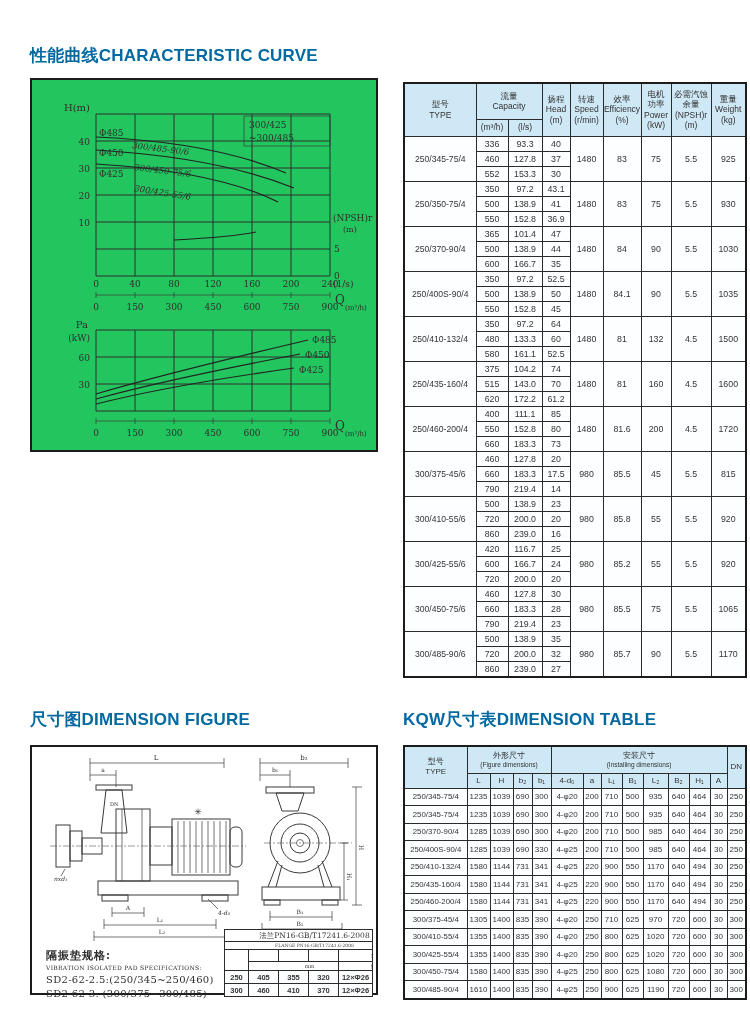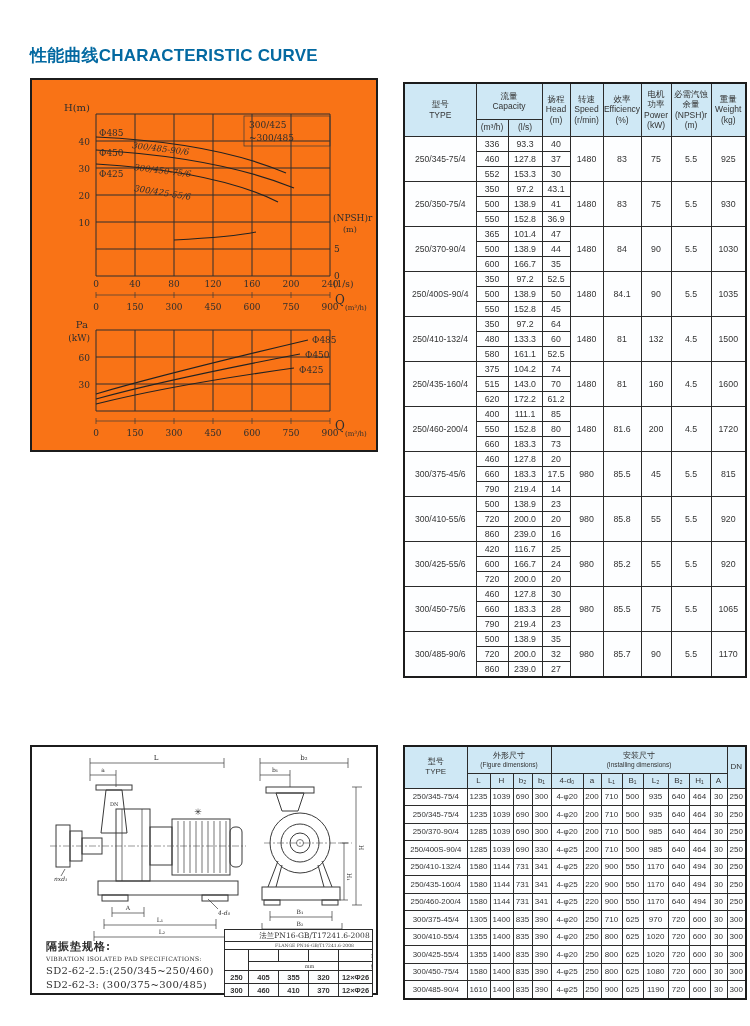--- a/index.html
+++ b/index.html
@@ -3,21 +3,21 @@
 <meta charset="utf-8">
 <style>
   html,body{margin:0;padding:0;}
   body{width:750px;height:1026px;position:relative;background:#ffffff;
        font-family:"Liberation Sans",sans-serif;color:#333;}
   .page{position:absolute;inset:0;}
   .sec-title{position:absolute;font-size:17px;font-weight:600;color:#0369a1;
              letter-spacing:0.2px;white-space:nowrap;}
   
   .chart-box{position:absolute;left:30px;top:78px;width:344px;height:370px;
-             border:2px solid #1c1c1c;background:#f97316;}
+             border:2px solid #1c1c1c;background:#22c55e;}
   .figure-box{position:absolute;left:30px;top:745px;width:344px;height:246px;
               border:2px solid #1c1c1c;background:#fff;}
   svg text{font-family:"DejaVu Serif",serif;fill:#2e2e2e;}
   .grid{stroke:#2e2e2e;stroke-width:1;fill:none;}
   .curve{stroke:#222;stroke-width:1.2;fill:none;}
   .thin{stroke:#3a3a3a;stroke-width:0.7;fill:none;}
   .dim{stroke:#3a3a3a;stroke-width:0.7;fill:none;}
   .draw{stroke:#3a3a3a;stroke-width:1;fill:none;}
   .cl{stroke:#555;stroke-width:0.6;stroke-dasharray:7 2 2 2;fill:none;}
   .tick-9 text{font-size:9px;text-anchor:middle;}
@@ -33,38 +33,40 @@
   .perf-table td.model{font-size:8.6px;}
   .kqw-table{position:absolute;left:403px;top:745px;width:342px;
              border:2px solid #1c1c1c;font-size:8px;}
   .kqw-table th{background:#cfe8f5;font-weight:normal;font-size:8px;line-height:1.25;}
   .kqw-table th .en{font-size:6.5px;}
   .kqw-table td{height:16.5px;font-size:8px;}
   .kqw-table td.model{font-size:7.8px;}
   
   .vib-block{position:absolute;left:14px;top:192px;width:172px;
              font-family:"DejaVu Serif",serif;color:#2e2e2e;}
-  .vib-cn{font-size:11px;font-weight:bold;letter-spacing:1px;}
+  .vib-cn{font-size:11px;font-weight:bold;letter-spacing:1px;margin-top:9px;}
   .vib-en{font-size:6px;letter-spacing:0.3px;margin-top:1px;}
   .vib-line{font-size:10px;margin-top:3px;letter-spacing:0.3px;white-space:nowrap;}
   .flange-table{position:absolute;left:192px;top:182px;width:148px;
                 border:1.5px solid #2b2b2b;font-family:"DejaVu Serif",serif;}
   .flange-table th{font-weight:normal;background:#fff;padding-left:32px;}
   .flange-title{font-size:7.5px;height:11px;}
   .flange-sub{font-size:4.5px;height:7px;color:#444;}
   .flange-h{font-size:7px;height:11px;}
   .flange-u{font-size:5px;height:8px;}
   .flange-table td{font-size:7.5px;height:12px;font-family:"Liberation Sans",sans-serif;font-weight:bold;}
 </style>
 </head>
 <body>
 
 <div class="page">
 
   <div class="sec-title" style="left:30px;top:44px;">性能曲线CHARACTERISTIC CURVE</div>
+  <div class="sec-title" style="left:30px;top:708px;">尺寸图DIMENSION FIGURE</div>
+  <div class="sec-title" style="left:403px;top:708px;">KQW尺寸表DIMENSION TABLE</div>
 
   <div class="chart-box">
     <svg width="344" height="370" viewBox="0 0 344 370">
 
       <g>
         <path class="grid" d="M64 34 V196 M103 34 V196 M142 34 V196 M181 34 V196 M220 34 V196 M259 34 V196 M298 34 V196"></path>
         <path class="grid" d="M64 34 H298 M64 61 H298 M64 88 H298 M64 115 H298 M64 142 H298 M64 169 H298 M64 196 H298"></path>
       </g>
       <text x="58" y="31" font-size="10" text-anchor="end">H(m)</text>
       <g class="tick-9l">

